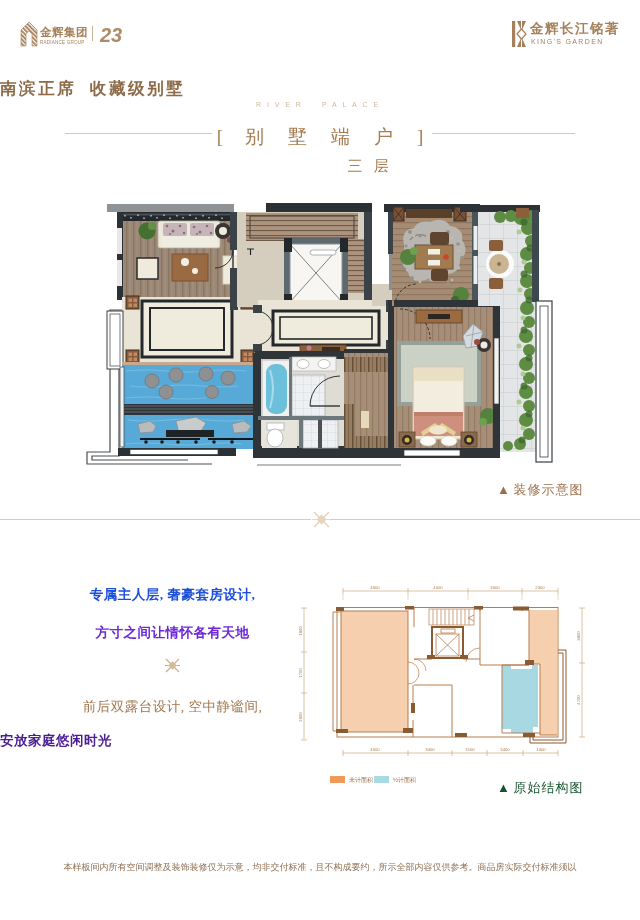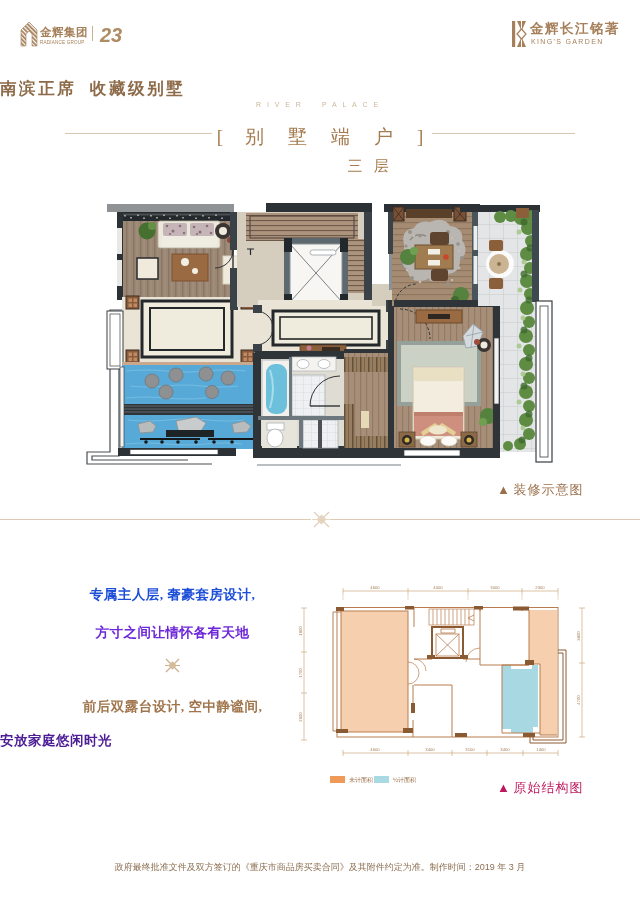--- a/index.html
+++ b/index.html
@@ -519,21 +519,21 @@
 
 <div class="abs" style="left:0px;top:586px;width:345px;text-align:center;font-family:'Liberation Serif',serif;font-weight:bold;font-size:13.5px;color:#1d4ed8;letter-spacing:0.5px;">专属主人层, 奢豪套房设计,</div>
 
 <div class="abs" style="left:0px;top:624px;width:345px;text-align:center;font-family:'Liberation Serif',serif;font-weight:bold;font-size:13.5px;color:#6d28d9;letter-spacing:0.5px;">方寸之间让情怀各有天地</div>
 
 <svg class="abs" style="left:165px;top:658px" width="15" height="15" viewBox="0 0 15 15">
   <path d="M1 1 L14 14 M14 1 L1 14 M0 7.5 H15" stroke="#cbae8a" stroke-width="1.2" fill="none"></path>
   <rect x="4.5" y="4.5" width="6" height="6" fill="#d4bb99" transform="rotate(45 7.5 7.5)"></rect>
 </svg>
 
-<div class="abs" style="left:0px;top:698px;width:345px;text-align:center;font-family:'Liberation Serif',serif;font-weight:bold;font-size:13.5px;color:#a0754c;letter-spacing:0.5px;">前后双露台设计, 空中静谧间,</div>
+<div class="abs" style="left:0px;top:698px;width:345px;text-align:center;font-family:'Liberation Serif',serif;font-weight:normal;font-size:13.5px;color:#a0754c;letter-spacing:0.5px;">前后双露台设计, 空中静谧间,</div>
 
 <div class="abs" style="left:0px;top:732px;width:345px;font-family:'Liberation Serif',serif;font-weight:bold;font-size:13.5px;color:#4c1d95;letter-spacing:0.5px;">安放家庭悠闲时光</div>
 
 <svg id="struct" class="abs" style="left:285px;top:575px" width="310" height="195" viewBox="285 575 310 195">
 <g font-family="Liberation Sans,sans-serif">
 
 <rect x="341" y="611" width="67" height="121" fill="#f6d0ae"></rect>
 
 <path d="M529 610 H557 V735 H540 V664 H529 Z" fill="#f6d0ae"></path>
 
@@ -617,17 +617,17 @@
 </g>
 </g>
 </svg>
 
 <div class="abs" style="left:330px;top:776px;width:15px;height:7px;background:#f09a5a;"></div>
 <div class="abs" style="left:349px;top:776px;font-size:6px;color:#9b6f4a;">未计面积</div>
 
 <div class="abs" style="left:374px;top:776px;width:15px;height:7px;background:#a9d9e2;"></div>
 <div class="abs" style="left:393px;top:776px;font-size:6px;color:#9b6f4a;">½计面积</div>
 
-<div class="abs" style="left:497px;top:779px;font-size:13px;color:#be185d;">▲ <span style="letter-spacing:1px">原始结构图</span></div>
+<div class="abs" style="left:497px;top:779px;font-size:13px;color:#14532d;">▲ <span style="letter-spacing:1px">原始结构图</span></div>
 
 <div class="abs" style="left:0;top:860px;width:640px;text-align:center;font-size:9px;color:#8d6f52;line-height:14px;">
-  <div>政府最终批准文件及双方签订的《重庆市商品房买卖合同》及其附件约定为准。制作时间：2019 年 3 月</div>
+  <div>本样板间内所有空间调整及装饰装修仅为示意，均非交付标准，且不构成要约，所示全部内容仅供参考。商品房实际交付标准须以</div>
 </div>
 
 </body></html>

